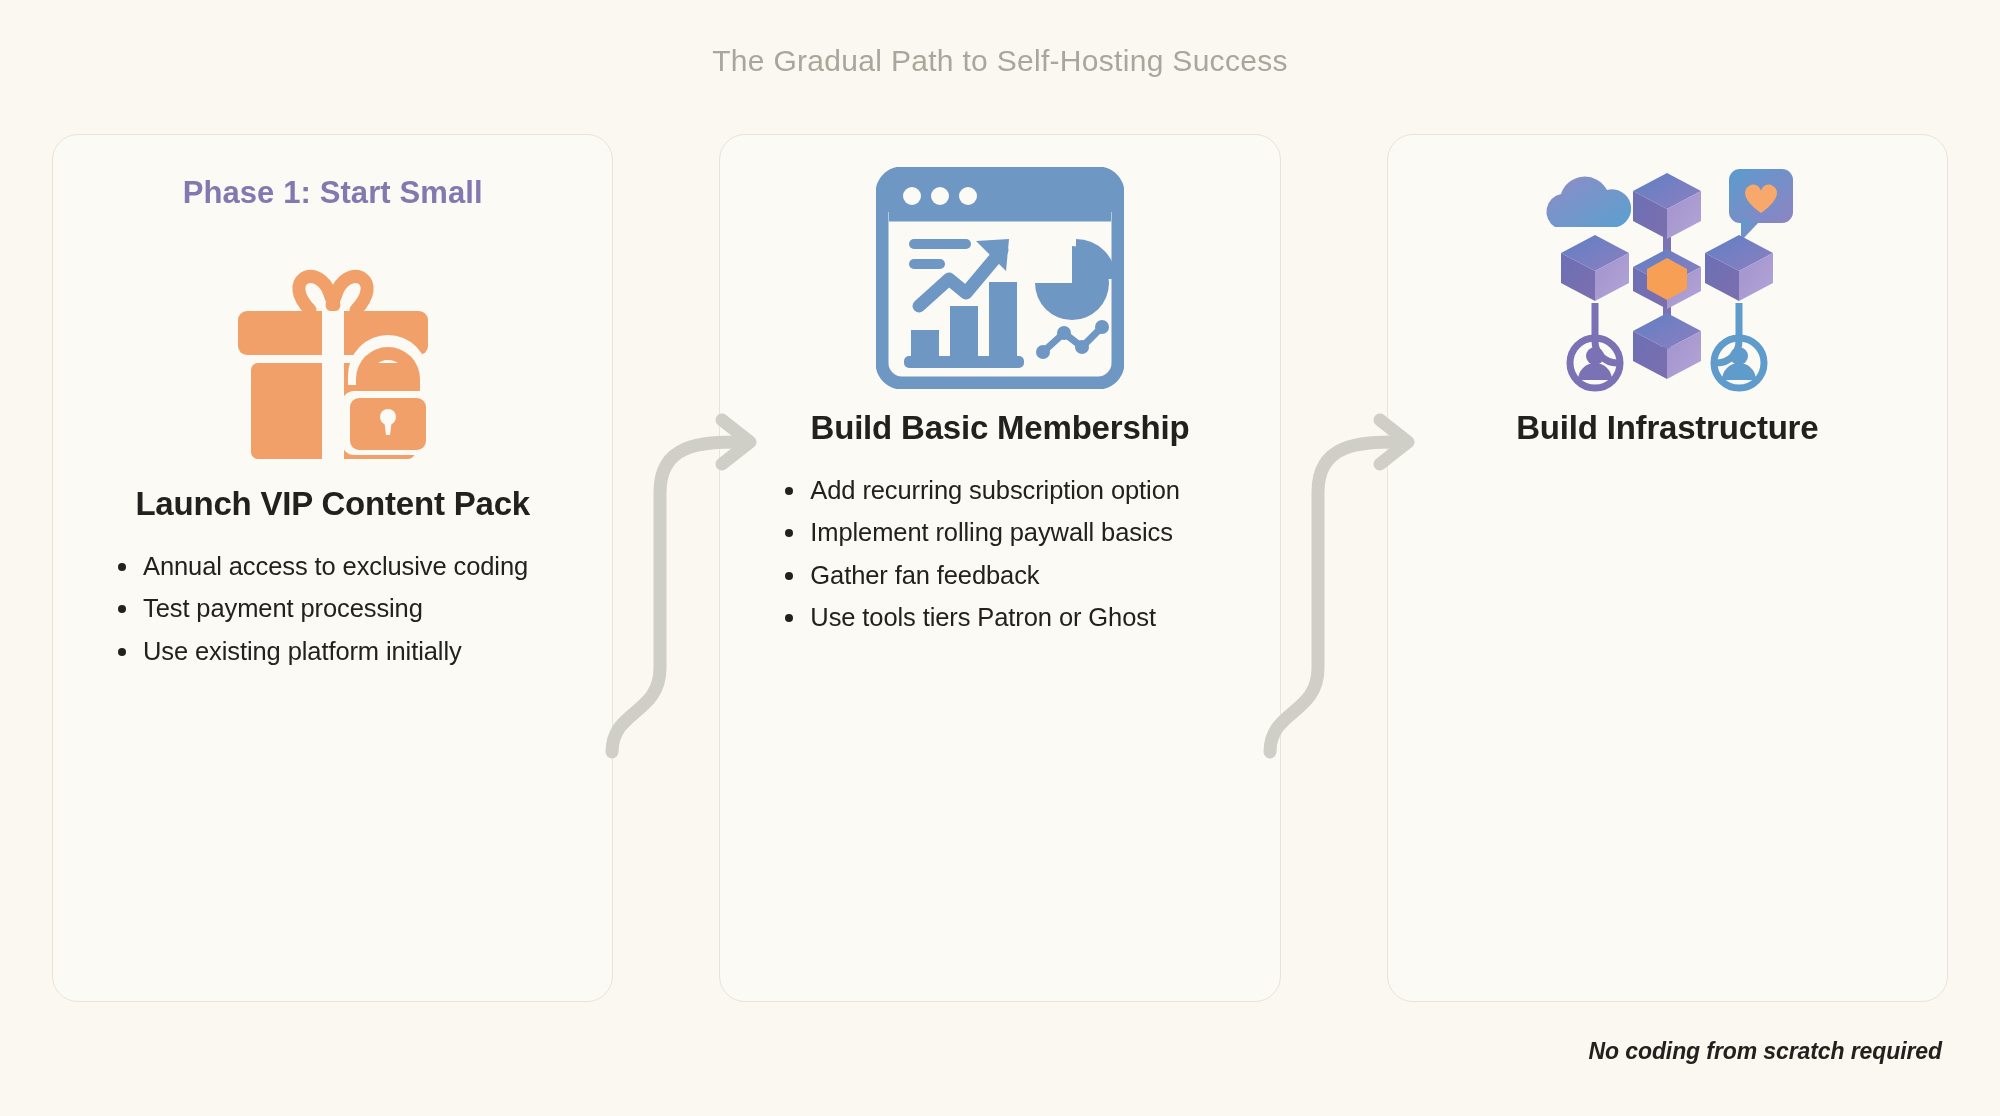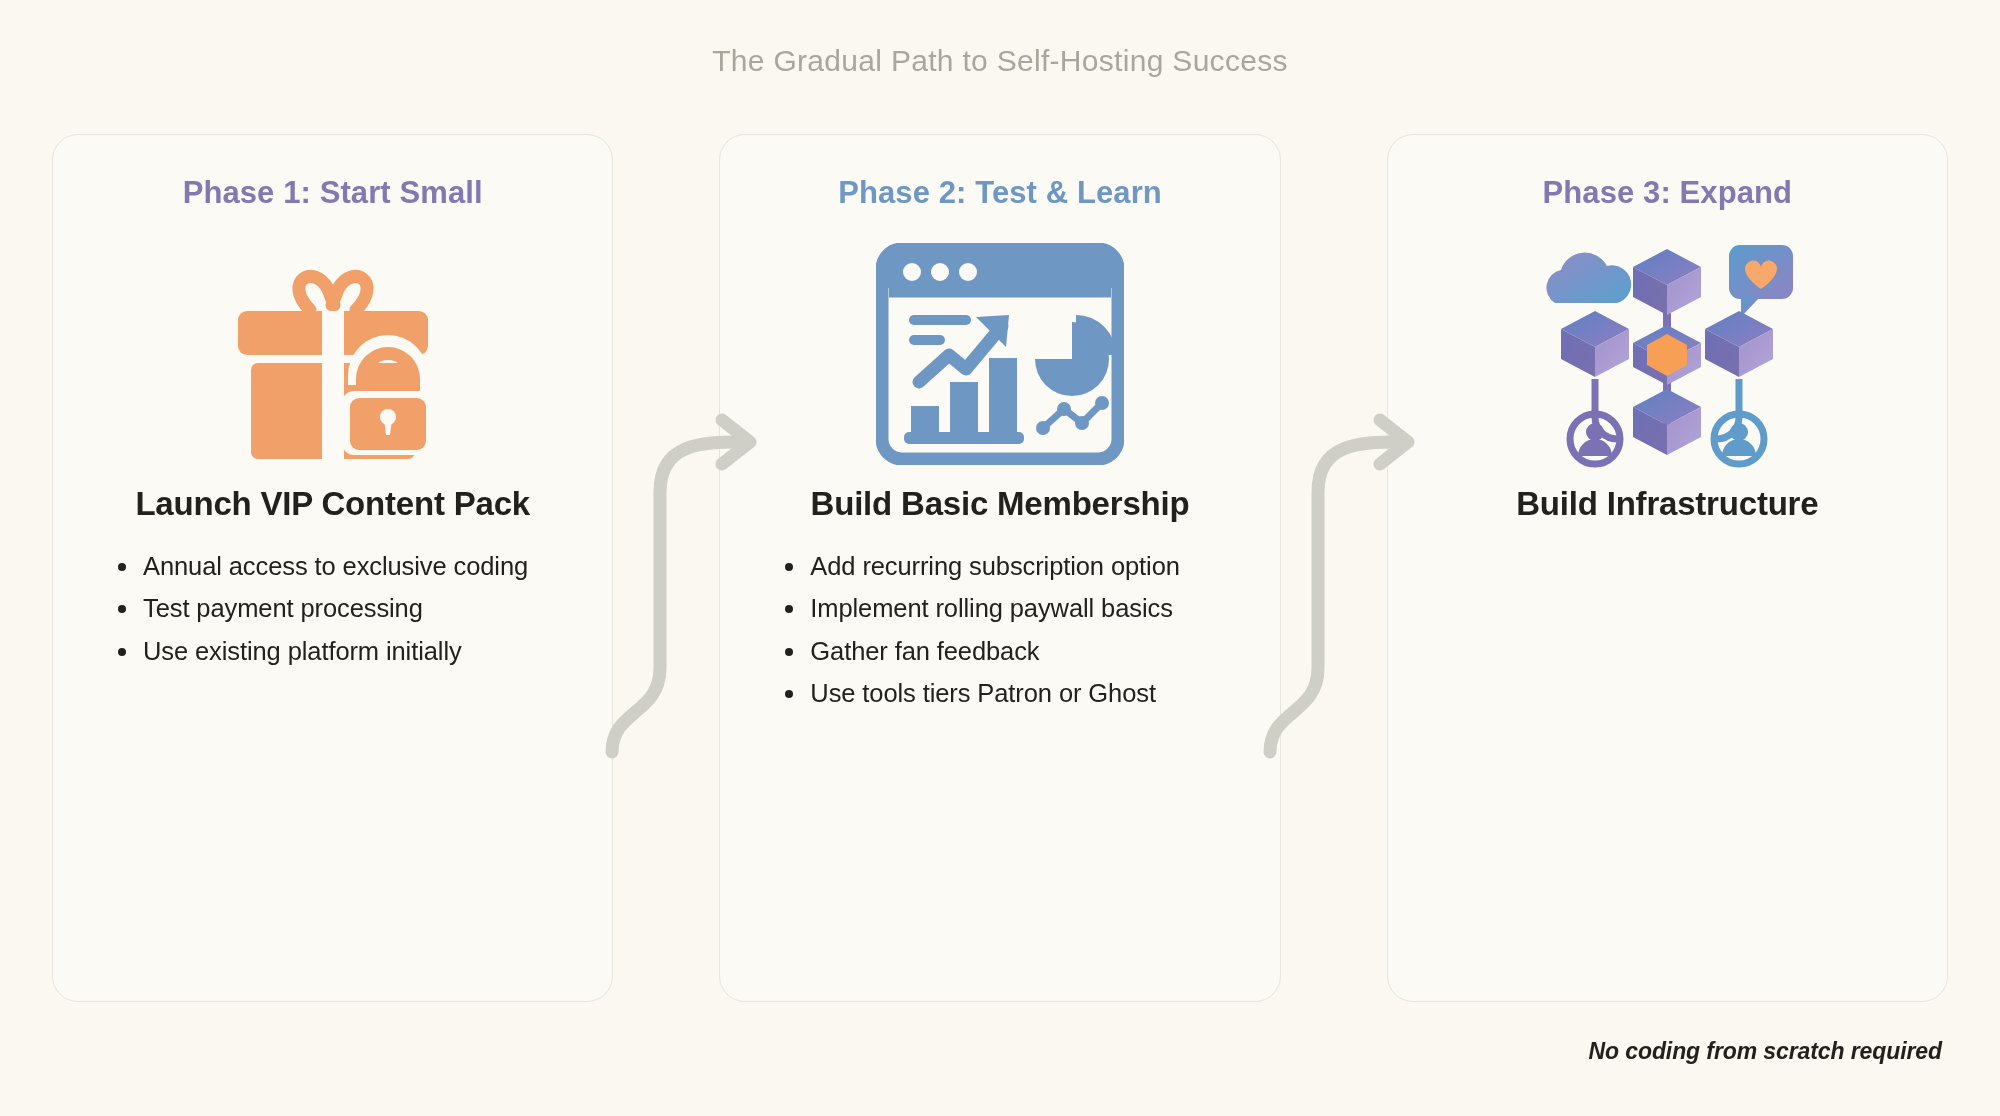--- a/index.html
+++ b/index.html
@@ -178,21 +178,20 @@
       <div class="card-heading">Launch VIP Content Pack</div>
 
       <ul class="bullets">
         <li>Annual access to exclusive coding</li>
         <li>Test payment processing</li>
         <li>Use existing platform initially</li>
       </ul>
     </div>
 
     <div class="card">
-      <div class="phase-label" style="color:#6f97c4">Phase 2: Test &amp; Learn</div>
 
       <div class="icon-wrap">
         <svg width="248" height="222" viewBox="0 0 248 222" aria-hidden="true">
           <rect x="6" y="6" width="236" height="210" rx="20" fill="none" stroke="#6f97c4" stroke-width="13"></rect>
           <path d="M13 48 H235" stroke="#6f97c4" stroke-width="13"></path>
           <rect x="6" y="6" width="236" height="44" rx="20" fill="#6f97c4"></rect>
           <circle cx="36" cy="29" r="9" fill="#fbfaf4"></circle>
           <circle cx="64" cy="29" r="9" fill="#fbfaf4"></circle>
           <circle cx="92" cy="29" r="9" fill="#fbfaf4"></circle>
 
@@ -222,21 +221,20 @@
 
       <ul class="bullets">
         <li>Add recurring subscription option</li>
         <li>Implement rolling paywall basics</li>
         <li>Gather fan feedback</li>
         <li>Use tools tiers Patron or Ghost</li>
       </ul>
     </div>
 
     <div class="card">
-      <div class="phase-label" style="color:#8179b0">Phase 3: Expand</div>
 
       <div class="icon-wrap">
         <svg width="268" height="230" viewBox="0 0 268 230" aria-hidden="true">
           <defs>
             <linearGradient id="gTop" x1="0" y1="0" x2="1" y2="1">
               <stop offset="0" stop-color="#5f7fc4"></stop>
                 <stop offset="1" stop-color="#8d7fc0"></stop>
             </linearGradient>
             <linearGradient id="gLeft" x1="0" y1="0" x2="1" y2="1">
               <stop offset="0" stop-color="#6d6fb5"></stop>

